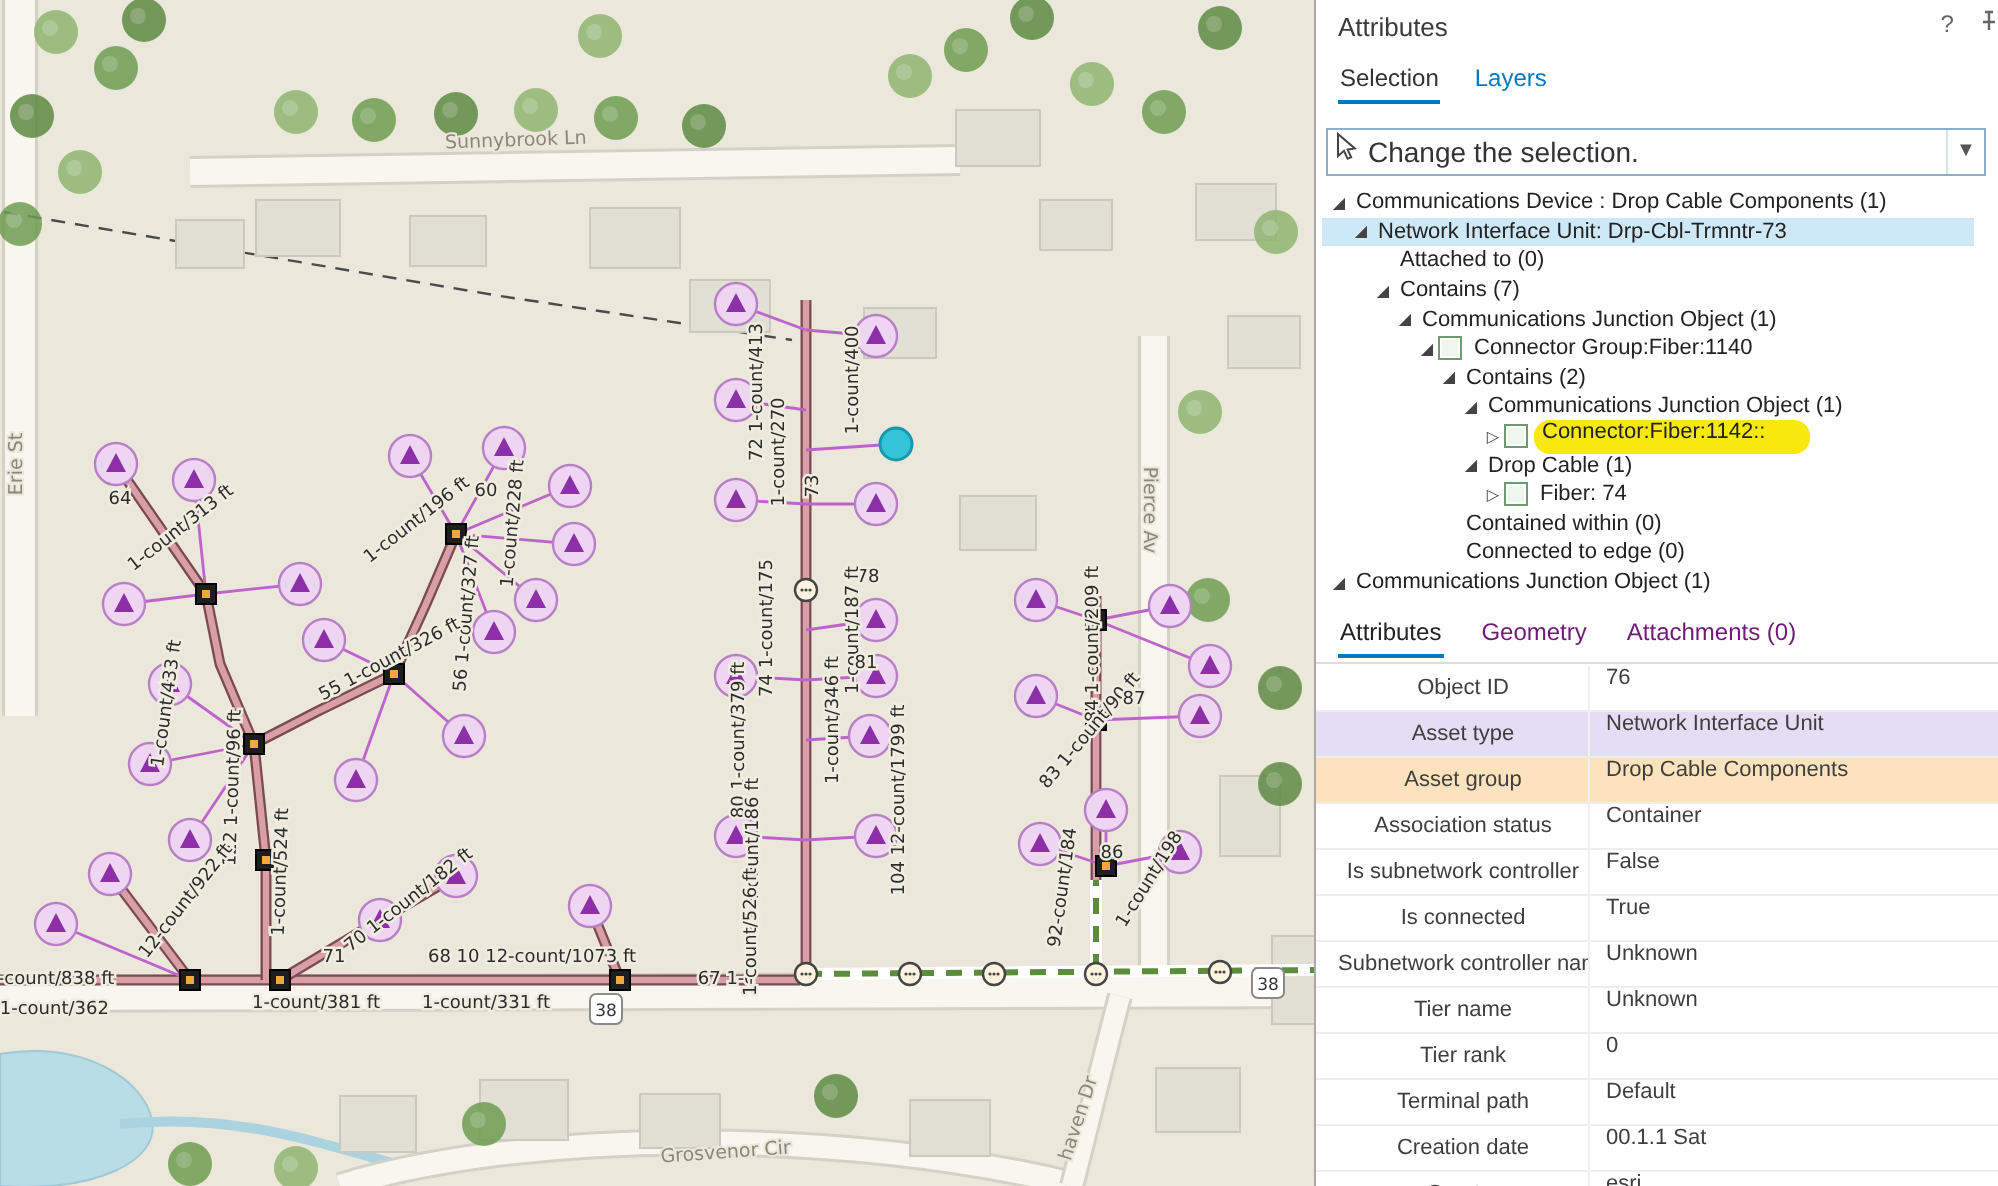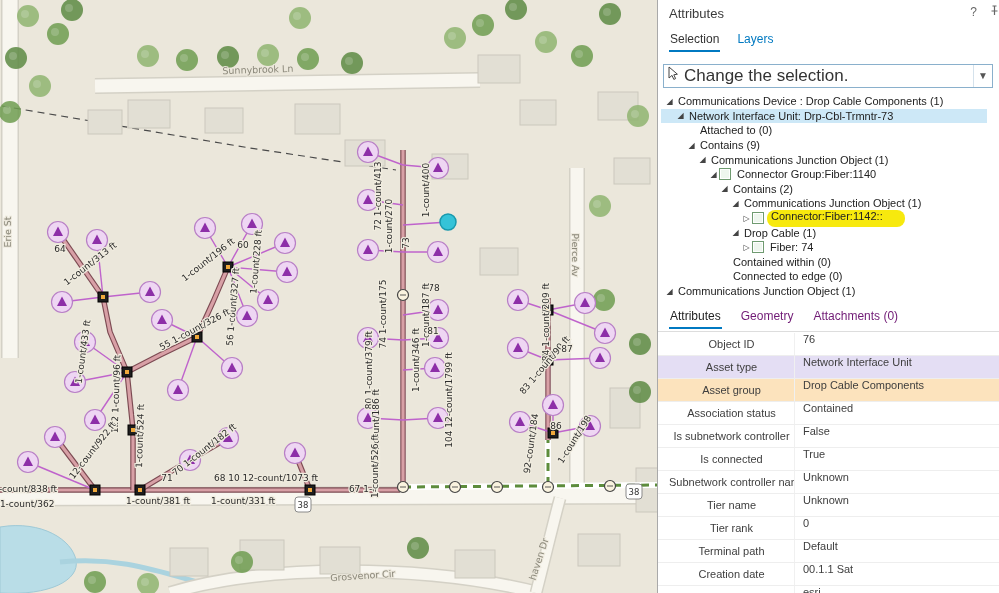--- a/index.html
+++ b/index.html
@@ -16,21 +16,21 @@
   .panel-header{position:absolute;left:0;top:0;width:100%;height:26px;}
   .panel-title{position:absolute;left:11px;top:6px;font-size:13px;color:#3b3b3b;}
   .hdr-icons{position:absolute;right:6px;top:5px;display:flex;gap:12px;align-items:center;}
   .hdr-ic{font-size:12px;color:#666;cursor:pointer;line-height:14px;}
   .panel-tabs{position:absolute;left:11px;top:30px;display:flex;gap:16px;font-size:12px;text-align:right;}
   .ptab{padding:2px 1px 4px 1px;color:#0079c1;cursor:pointer;}
   .ptab.active{color:#333;border-bottom:2px solid #0079c1;}
   .sel-dropdown{position:absolute;left:5px;top:64px;width:330px;height:24px;box-sizing:border-box;
     border:1px solid #8ab0cc;background:#fff;display:flex;align-items:center;cursor:pointer;}
   .cursor-ic{width:20px;text-align:center;flex:0 0 20px;}
-  .sel-text{flex:1;font-size:17px;color:#333;}
+  .sel-text{flex:1;font-size:14px;color:#333;}
   .dd-caret{flex:0 0 18px;text-align:center;color:#555;font-size:10px;border-left:1px solid #d5e2ec;height:100%;line-height:22px;}
   
   #tree{position:absolute;left:3px;top:94px;width:326px;height:206px;overflow:hidden;font-size:11px;color:#222;}
   .trow{display:flex;align-items:center;height:14.6px;white-space:nowrap;cursor:pointer;}
   .trow.sel{background:#cde8f7;}
   .expander{display:inline-block;width:11px;font-size:8px;color:#444;text-align:center;flex:0 0 11px;}
   .nicon{display:inline-block;width:10px;height:10px;border:1px solid #6f9b70;background:#eef6ee;margin-right:3px;flex:0 0 10px;
          box-shadow:inset 0 0 0 1px #fff;}
   .tlabel{padding:0 3px;}
   .tlabel.hl{background:#f7e90e;border-radius:8px;padding:0 22px 5px 4px;}
@@ -422,21 +422,21 @@
       <div class="trow sel" style="padding-left: 14px;">
         <span class="expander">◢</span>
         <span class="tlabel">Network Interface Unit: Drp-Cbl-Trmntr-73</span>
       </div>
       <div class="trow" style="padding-left: 25px;">
         <span class="expander"></span>
         <span class="tlabel">Attached to (0)</span>
       </div>
       <div class="trow" style="padding-left: 25px;">
         <span class="expander">◢</span>
-        <span class="tlabel">Contains (9)</span>
+        <span class="tlabel">Contains (7)</span>
       </div>
       <div class="trow" style="padding-left: 36px;">
         <span class="expander">◢</span>
         <span class="tlabel">Communications Junction Object (1)</span>
       </div>
       <div class="trow" style="padding-left: 47px;">
         <span class="expander">◢</span>
         <span class="nicon"></span>
         <span class="tlabel">Connector Group:Fiber:1140</span>
       </div>
@@ -505,21 +505,21 @@
       </div>
       <div class="arow orange">
         <div class="acell-name">Asset group</div>
         <div class="acell-val">
           <span>Drop Cable Components</span>
         </div>
       </div>
       <div class="arow">
         <div class="acell-name">Association status</div>
         <div class="acell-val">
-          <span>Contained</span>
+          <span>Container</span>
         </div>
       </div>
       <div class="arow">
         <div class="acell-name">Is subnetwork controller</div>
         <div class="acell-val">
           <span>False</span>
         </div>
       </div>
       <div class="arow">
         <div class="acell-name">Is connected</div>

